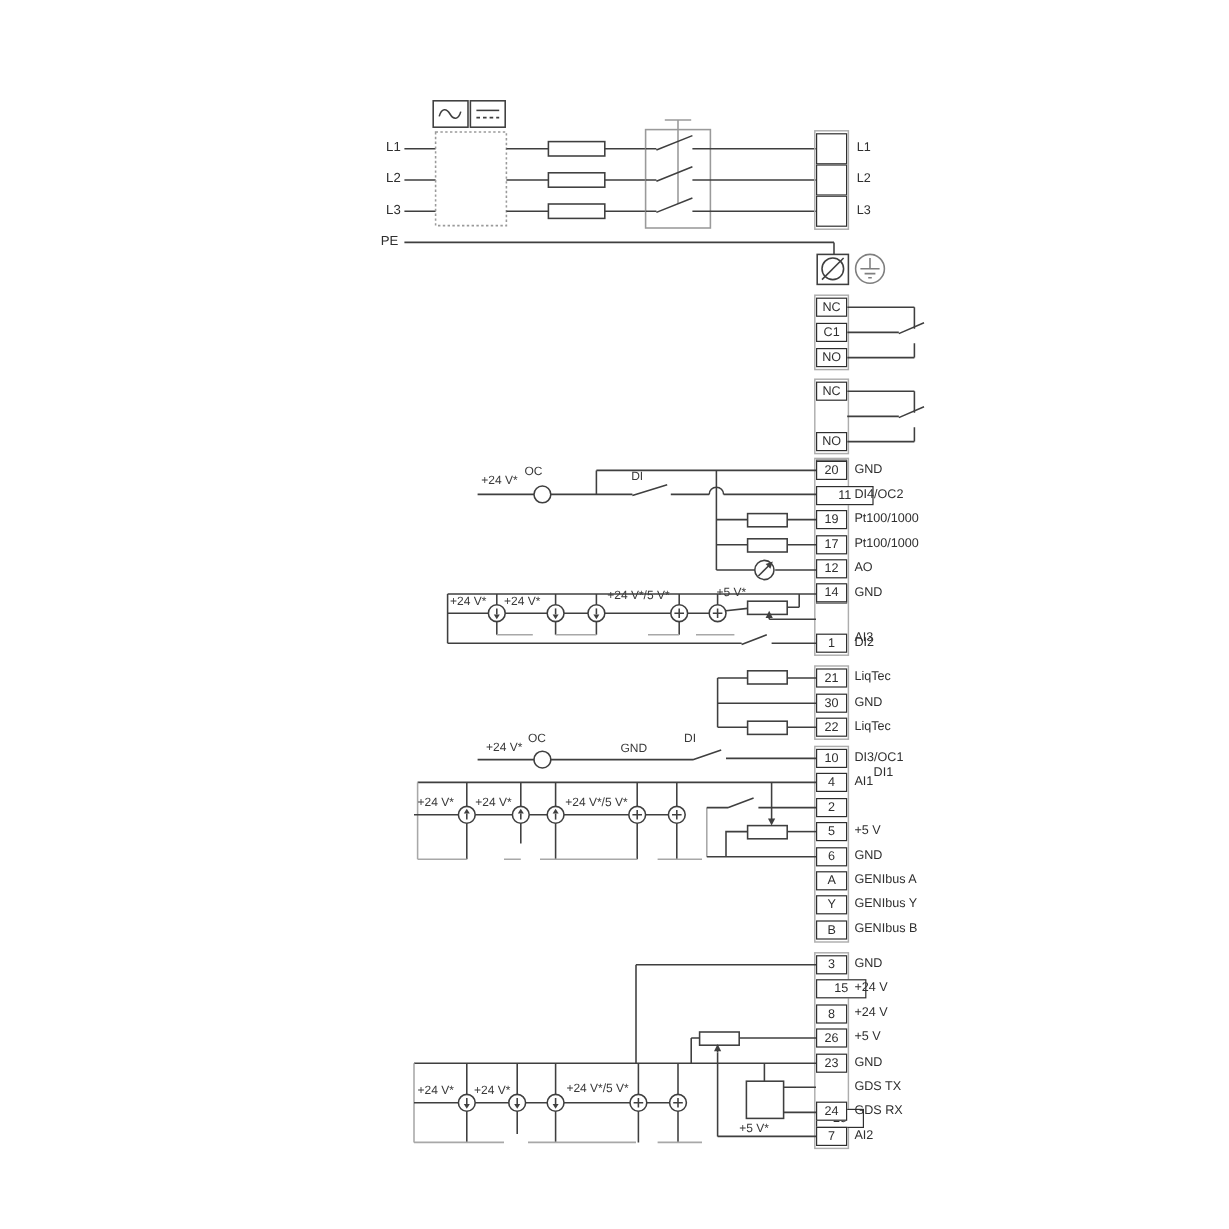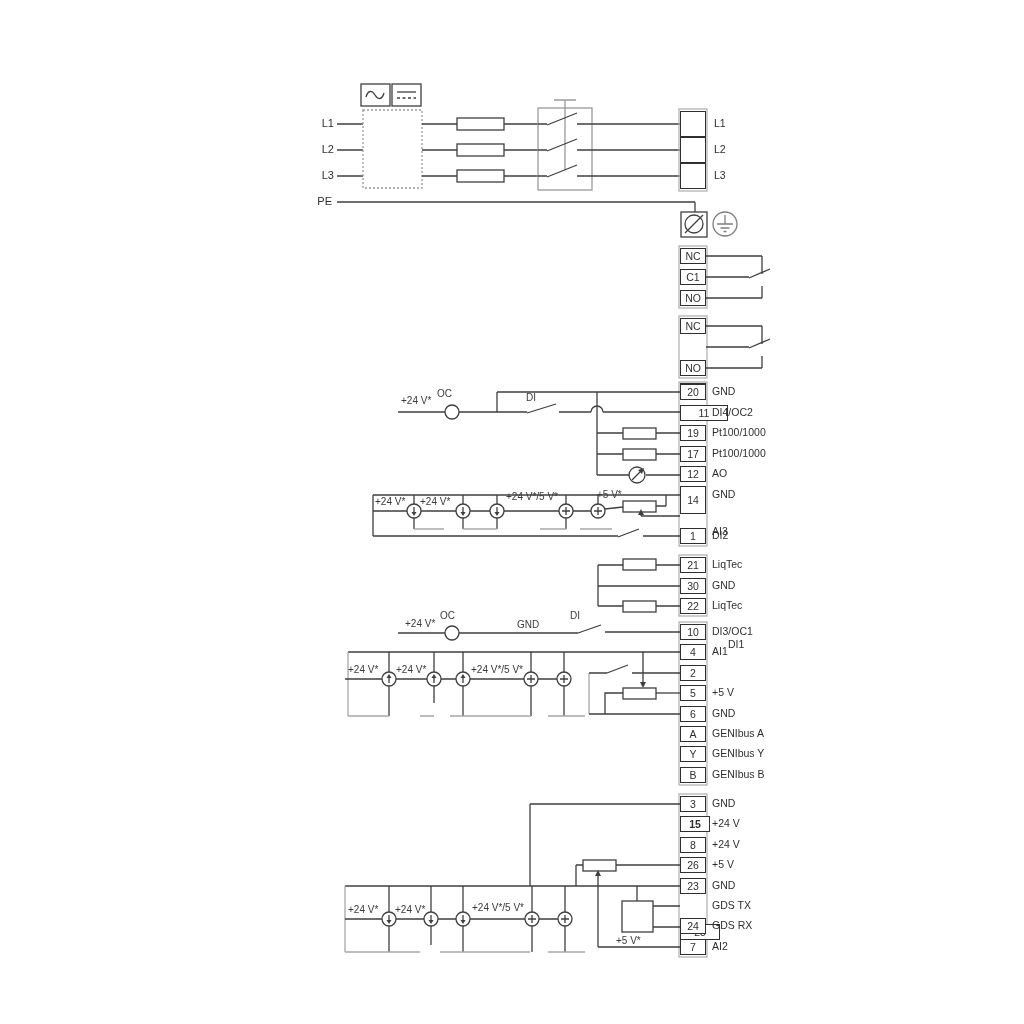--- a/index.html
+++ b/index.html
@@ -268,21 +268,21 @@
     <div class="cell" style="left: 680px; top: 404.6px; width: 48px; height: 16px;">11</div>
     <div class="tlabel" style="left: 712px; top: 405.6px;">DI4/OC2</div>
     <div class="cell" style="left: 680px; top: 425.2px; width: 26px; height: 16px;">19</div>
     <div class="tlabel" style="left: 712px; top: 426.2px;">Pt100/1000</div>
     <div class="cell" style="left: 680px; top: 445.8px; width: 26px; height: 16px; text-align: center;">17</div>
     <div class="tlabel" style="left: 712px; top: 446.8px;">Pt100/1000</div>
     <div class="cell" style="left: 680px; top: 466.4px; width: 26px; height: 16px;">12</div>
     <div class="tlabel" style="left: 712px; top: 467.4px;">AO</div>
     <div class="cell" style="left: 680px; top: 487px; width: 26px; height: 16px;">9</div>
     <div class="tlabel" style="left: 712px; top: 488px;">GND</div>
-    <div class="cell" style="left: 680px; top: 486px; width: 26px; height: 28px;">14</div>
+    <div class="cell" style="left: 680px; top: 486px; width: 26px; height: 16px;">14</div>
     <div class="tlabel" style="left: 712px; top: 525px;">AI3</div>
     <div class="cell" style="left: 680px; top: 528.2px; width: 26px; height: 16px;">1</div>
     <div class="tlabel" style="left: 712px; top: 529.2px;">DI2</div>
     <div class="cell" style="left: 680px; top: 557px; width: 26px; height: 16px;">21</div>
     <div class="tlabel" style="left: 712px; top: 558px;">LiqTec</div>
     <div class="cell" style="left: 680px; top: 577.6px; width: 26px; height: 16px;">30</div>
     <div class="tlabel" style="left: 712px; top: 578.6px;">GND</div>
     <div class="cell" style="left: 680px; top: 598.2px; width: 26px; height: 16px;">22</div>
     <div class="tlabel" style="left: 712px; top: 599.2px;">LiqTec</div>
     <div class="cell" style="left: 680px; top: 624px; width: 26px; height: 16px;">10</div>
@@ -296,21 +296,21 @@
     <div class="cell" style="left: 680px; top: 705.6px; width: 26px; height: 16px;">6</div>
     <div class="tlabel" style="left: 712px; top: 706.6px;">GND</div>
     <div class="cell" style="left: 680px; top: 726px; width: 26px; height: 16px;">A</div>
     <div class="tlabel" style="left: 712px; top: 727px;">GENIbus A</div>
     <div class="cell" style="left: 680px; top: 746.4px; width: 26px; height: 16px;">Y</div>
     <div class="tlabel" style="left: 712px; top: 747.4px;">GENIbus Y</div>
     <div class="cell" style="left: 680px; top: 766.8px; width: 26px; height: 16px;">B</div>
     <div class="tlabel" style="left: 712px; top: 767.8px;">GENIbus B</div>
     <div class="cell" style="left: 680px; top: 796px; width: 26px; height: 16px;">3</div>
     <div class="tlabel" style="left: 712px; top: 797px;">GND</div>
-    <div class="cell" style="left: 680px; top: 816.4px; width: 30px; height: 16px; font-weight: bold;">15</div>
+    <div class="cell" style="left: 680px; top: 816.4px; width: 42px; height: 16px;">15</div>
     <div class="tlabel" style="left: 712px; top: 817.4px;">+24 V</div>
     <div class="cell" style="left: 680px; top: 836.8px; width: 26px; height: 16px;">8</div>
     <div class="tlabel" style="left: 712px; top: 837.8px;">+24 V</div>
     <div class="cell" style="left: 680px; top: 857.2px; width: 26px; height: 16px;">26</div>
     <div class="tlabel" style="left: 712px; top: 858.2px;">+5 V</div>
     <div class="cell" style="left: 680px; top: 877.6px; width: 26px; height: 16px;">23</div>
     <div class="tlabel" style="left: 712px; top: 878.6px;">GND</div>
     <div class="cell" style="left: 680px; top: 898px; width: 40px; height: 16px; margin-top: 26px;">25</div>
     <div class="tlabel" style="left: 712px; top: 899px;">GDS TX</div>
     <div class="cell" style="left: 680px; top: 918.4px; width: 26px; height: 16px;">24</div>

